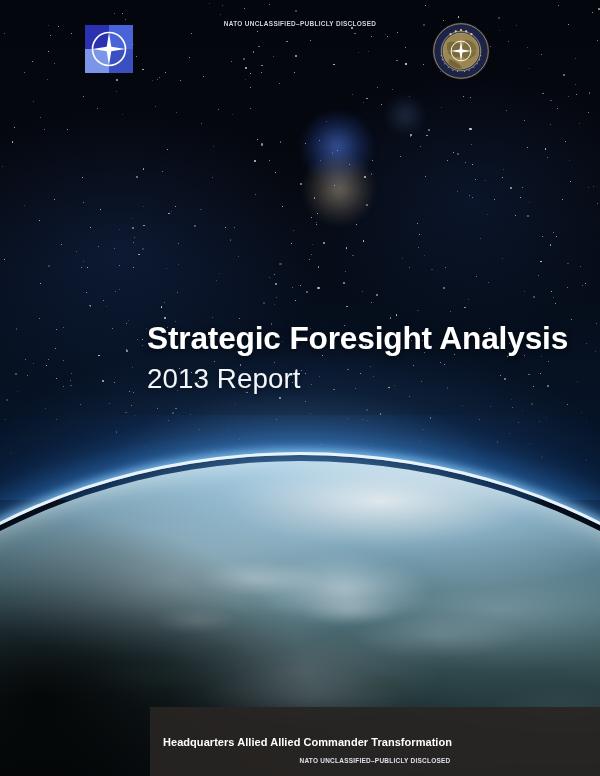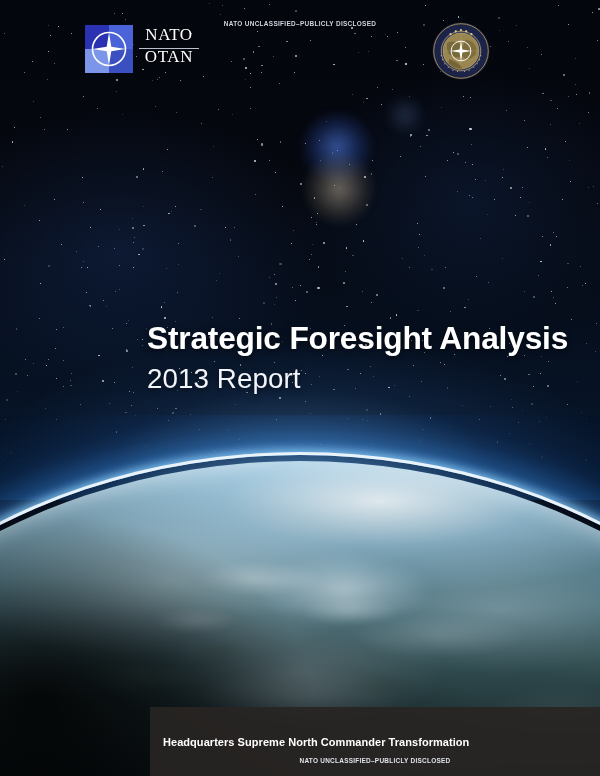--- a/index.html
+++ b/index.html
@@ -680,25 +680,20 @@
       <div class="q q1"></div>
         <div class="q q2"></div>
       <div class="q q3"></div>
         <div class="q q4"></div>
       <svg class="nato-star" viewBox="0 0 40 40">
         <circle cx="20" cy="20" r="16.5" fill="none" stroke="#ffffff" stroke-width="1.6"></circle>
         <path d="M20 3.5 L22.3 17.7 L36.5 20 L22.3 22.3 L20 36.5 L17.7 22.3 L3.5 20 L17.7 17.7 Z" fill="#ffffff"></path>
         <path d="M20 8 L21.2 18.8 L32 20 L21.2 21.2 L20 32 L18.8 21.2 L8 20 L18.8 18.8 Z" fill="#2b32b2" opacity="0"></path>
       </svg>
     </div>
-    <div class="nato-word">
-      <div class="w">NATO</div>
-      <div class="nato-rule"></div>
-      <div class="w">OTAN</div>
-    </div>
   </div>
 
   <svg class="act-seal" viewBox="0 0 100 100">
     <circle cx="50" cy="50" r="49" fill="#1b2448"></circle>
     <circle cx="50" cy="50" r="47" fill="none" stroke="#b99a4a" stroke-width="1.4"></circle>
     <circle cx="50" cy="50" r="36" fill="#243063"></circle>
     <circle cx="50" cy="50" r="34" fill="none" stroke="#c8ab5e" stroke-width="1.2"></circle>
 
     <circle cx="50" cy="50" r="31" fill="#8d7a46"></circle>
     <path d="M19 50 a31 31 0 0 1 62 0 a31 31 0 0 1 -62 0" fill="#9a8650"></path>
@@ -732,17 +727,17 @@
         <circle cx="78" cy="72" r="1"></circle>
       <circle cx="82" cy="65" r="1"></circle>
         <circle cx="84" cy="58" r="1"></circle>
     </g>
   </svg>
 
   <div class="title">Strategic Foresight Analysis</div>
   <div class="subtitle">2013 Report</div>
 
   <div class="footer">
-    <div class="f-line f2">Headquarters Supreme North Commander Transformation</div>
+    <div class="f-line f2">Headquarters Allied Allied Commander Transformation</div>
     <div class="f-class">NATO UNCLASSIFIED–PUBLICLY DISCLOSED</div>
   </div>
 
 </div>
 
 </body></html>

